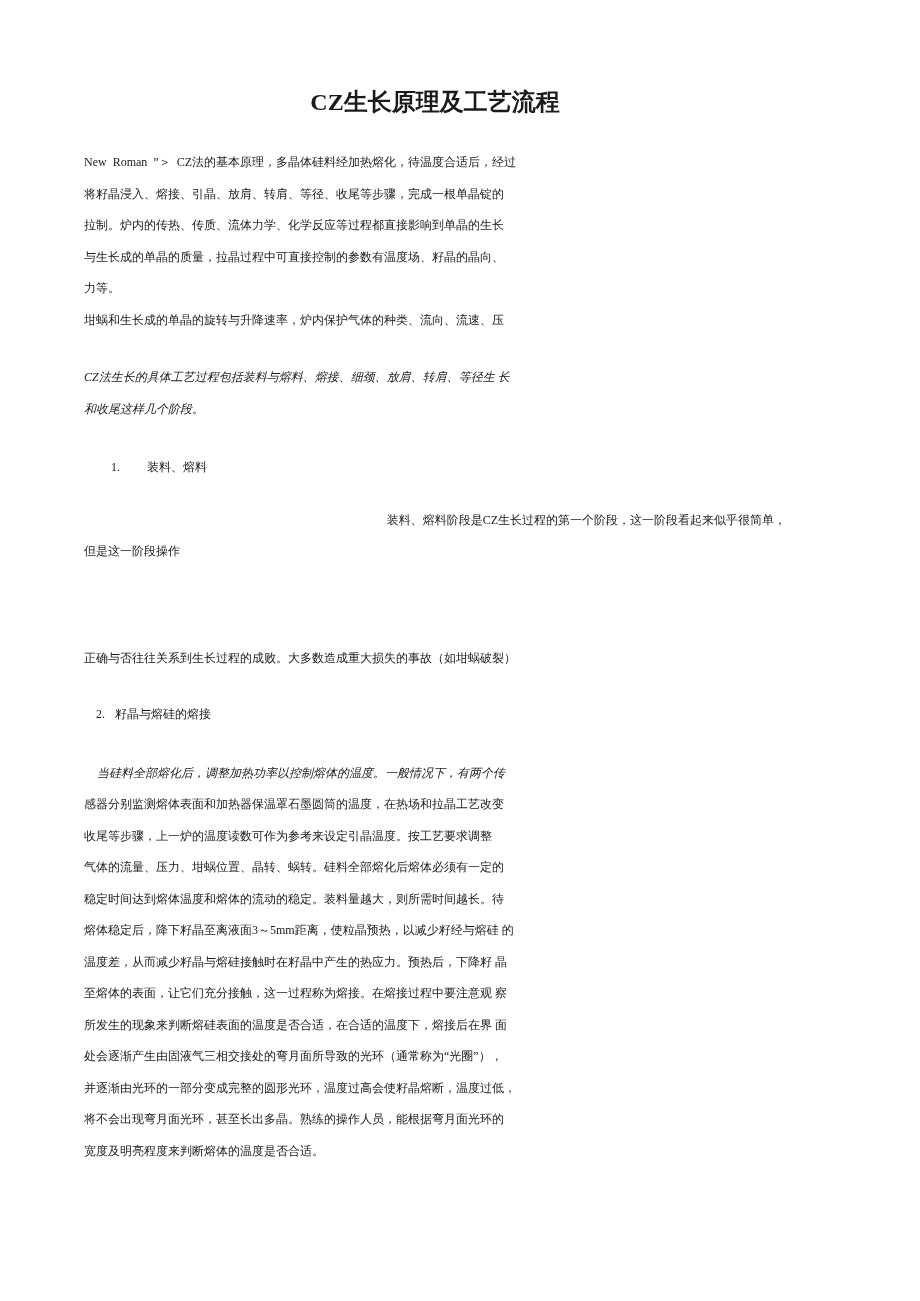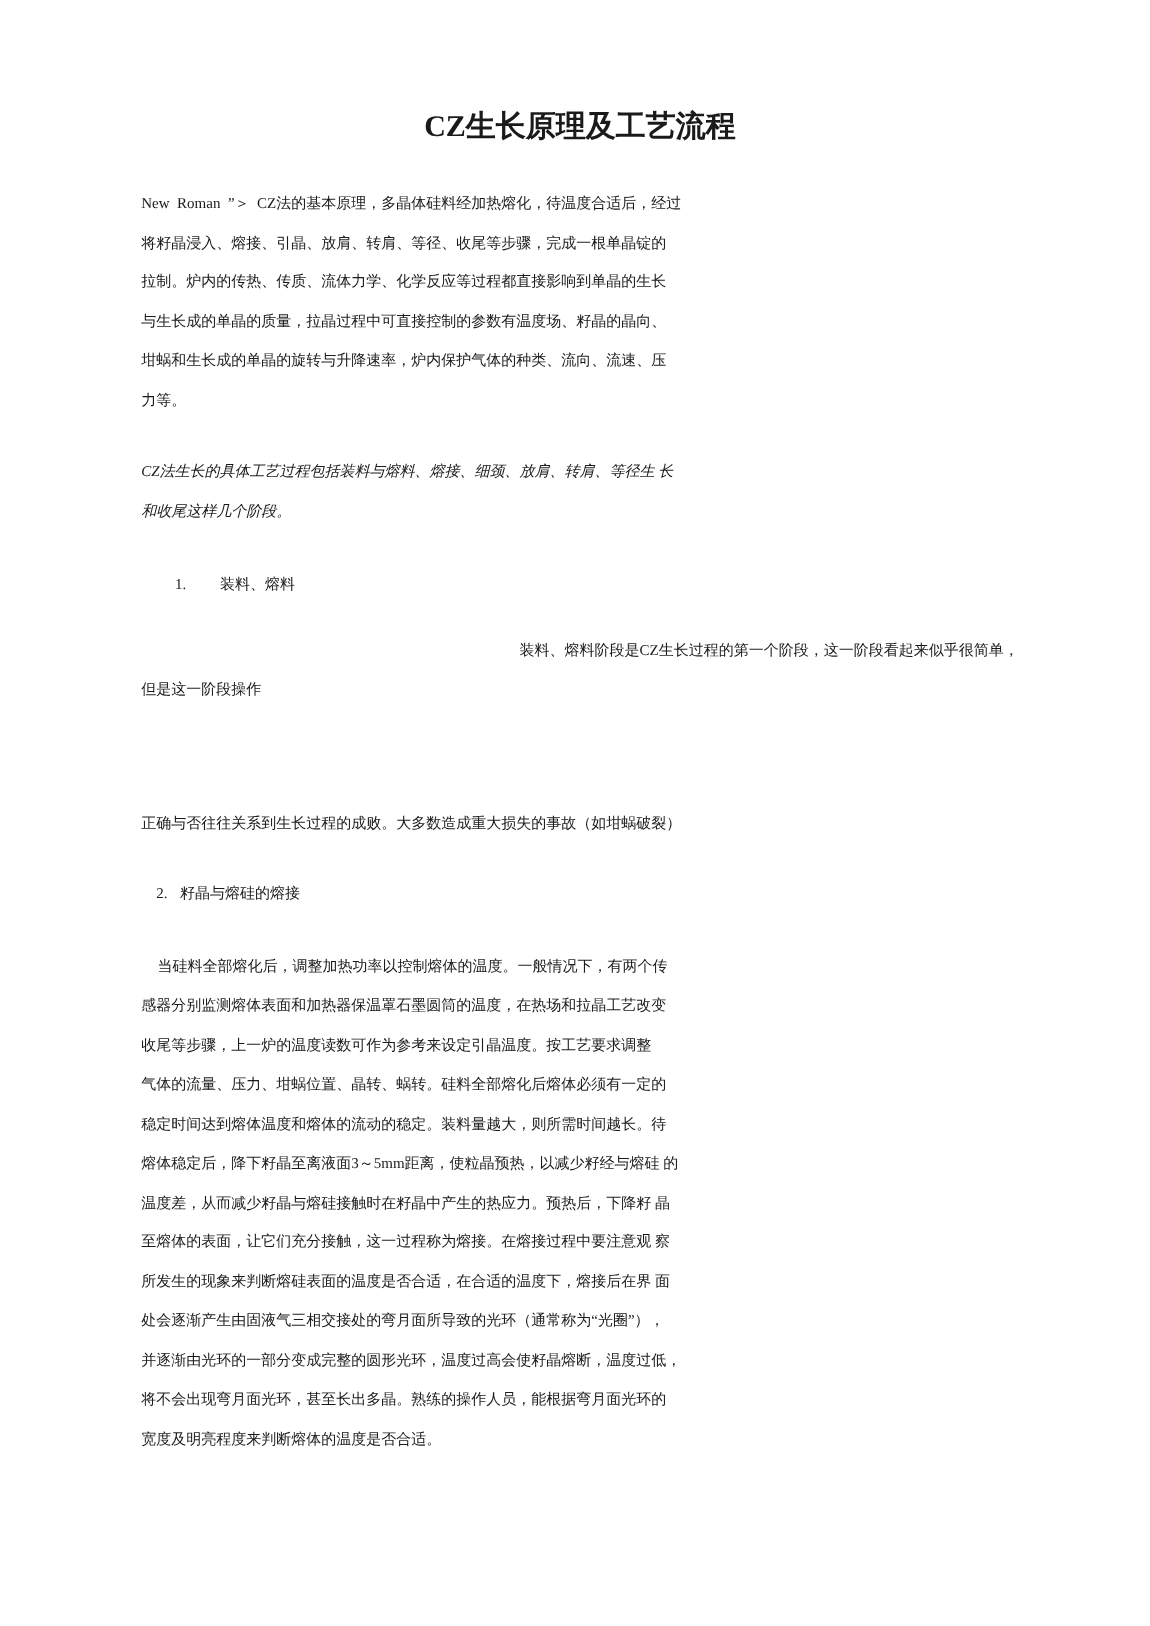--- a/index.html
+++ b/index.html
@@ -10,21 +10,21 @@
   .page {
     position: relative;
     width: 920px;
     height: 1301px;
     background: #ffffff;
     overflow: hidden;
     font-family: "Liberation Serif", "DejaVu Serif", serif;
     color: #1a1a1a;
   }
   .content {
-    margin-left: 113px;
+    margin-left: 84px;
     width: 702px;
   }
   .doc-title {
     margin-top: 86px;
     text-align: center;
     font-weight: bold;
     font-size: 24px;
     line-height: 33px;
     white-space: pre;
   }
@@ -39,37 +39,37 @@
   .p1 { margin-top: 28px; }
   .p2 { margin-top: 26px; font-style: italic; }
   .h1row { margin-top: 27px; padding-left: 27px; display: flex; }
   .h1row .num { margin-right: 27px; }
   .p3 { margin-top: 21px; }
   .p3 .first { padding-left: 34px; text-align: right; }
   .p4 { margin-top: 75px; }
   .h2row { margin-top: 25px; padding-left: 12px; display: flex; }
   .h2row .num { margin-right: 10px; }
   .p5 { margin-top: 27px; }
-  .p5 .first { padding-left: 13px; }
+  .p5 .first { padding-left: 13px; font-style: italic; }
 </style>
 </head>
 <body>
 
 <div class="page">
   <div class="content">
 
     <div class="doc-title">CZ生长原理及工艺流程</div>
 
     <div class="para p1">
       <div class="line">New  Roman  ”＞  CZ法的基本原理，多晶体硅料经加热熔化，待温度合适后，经过</div>
       <div class="line">将籽晶浸入、熔接、引晶、放肩、转肩、等径、收尾等步骤，完成一根单晶锭的</div>
       <div class="line">拉制。炉内的传热、传质、流体力学、化学反应等过程都直接影响到单晶的生长</div>
       <div class="line">与生长成的单晶的质量，拉晶过程中可直接控制的参数有温度场、籽晶的晶向、</div>
+      <div class="line">力等。</div>
       <div class="line">坩蜗和生长成的单晶的旋转与升降速率，炉内保护气体的种类、流向、流速、压</div>
-      <div class="line">力等。</div>
     </div>
 
     <div class="para p2">
       <div class="line">CZ法生长的具体工艺过程包括装料与熔料、熔接、细颈、放肩、转肩、等径生 长</div>
       <div class="line">和收尾这样几个阶段。</div>
     </div>
 
     <div class="h1row line">
       <span class="num">1.</span>
       <span>装料、熔料</span>

